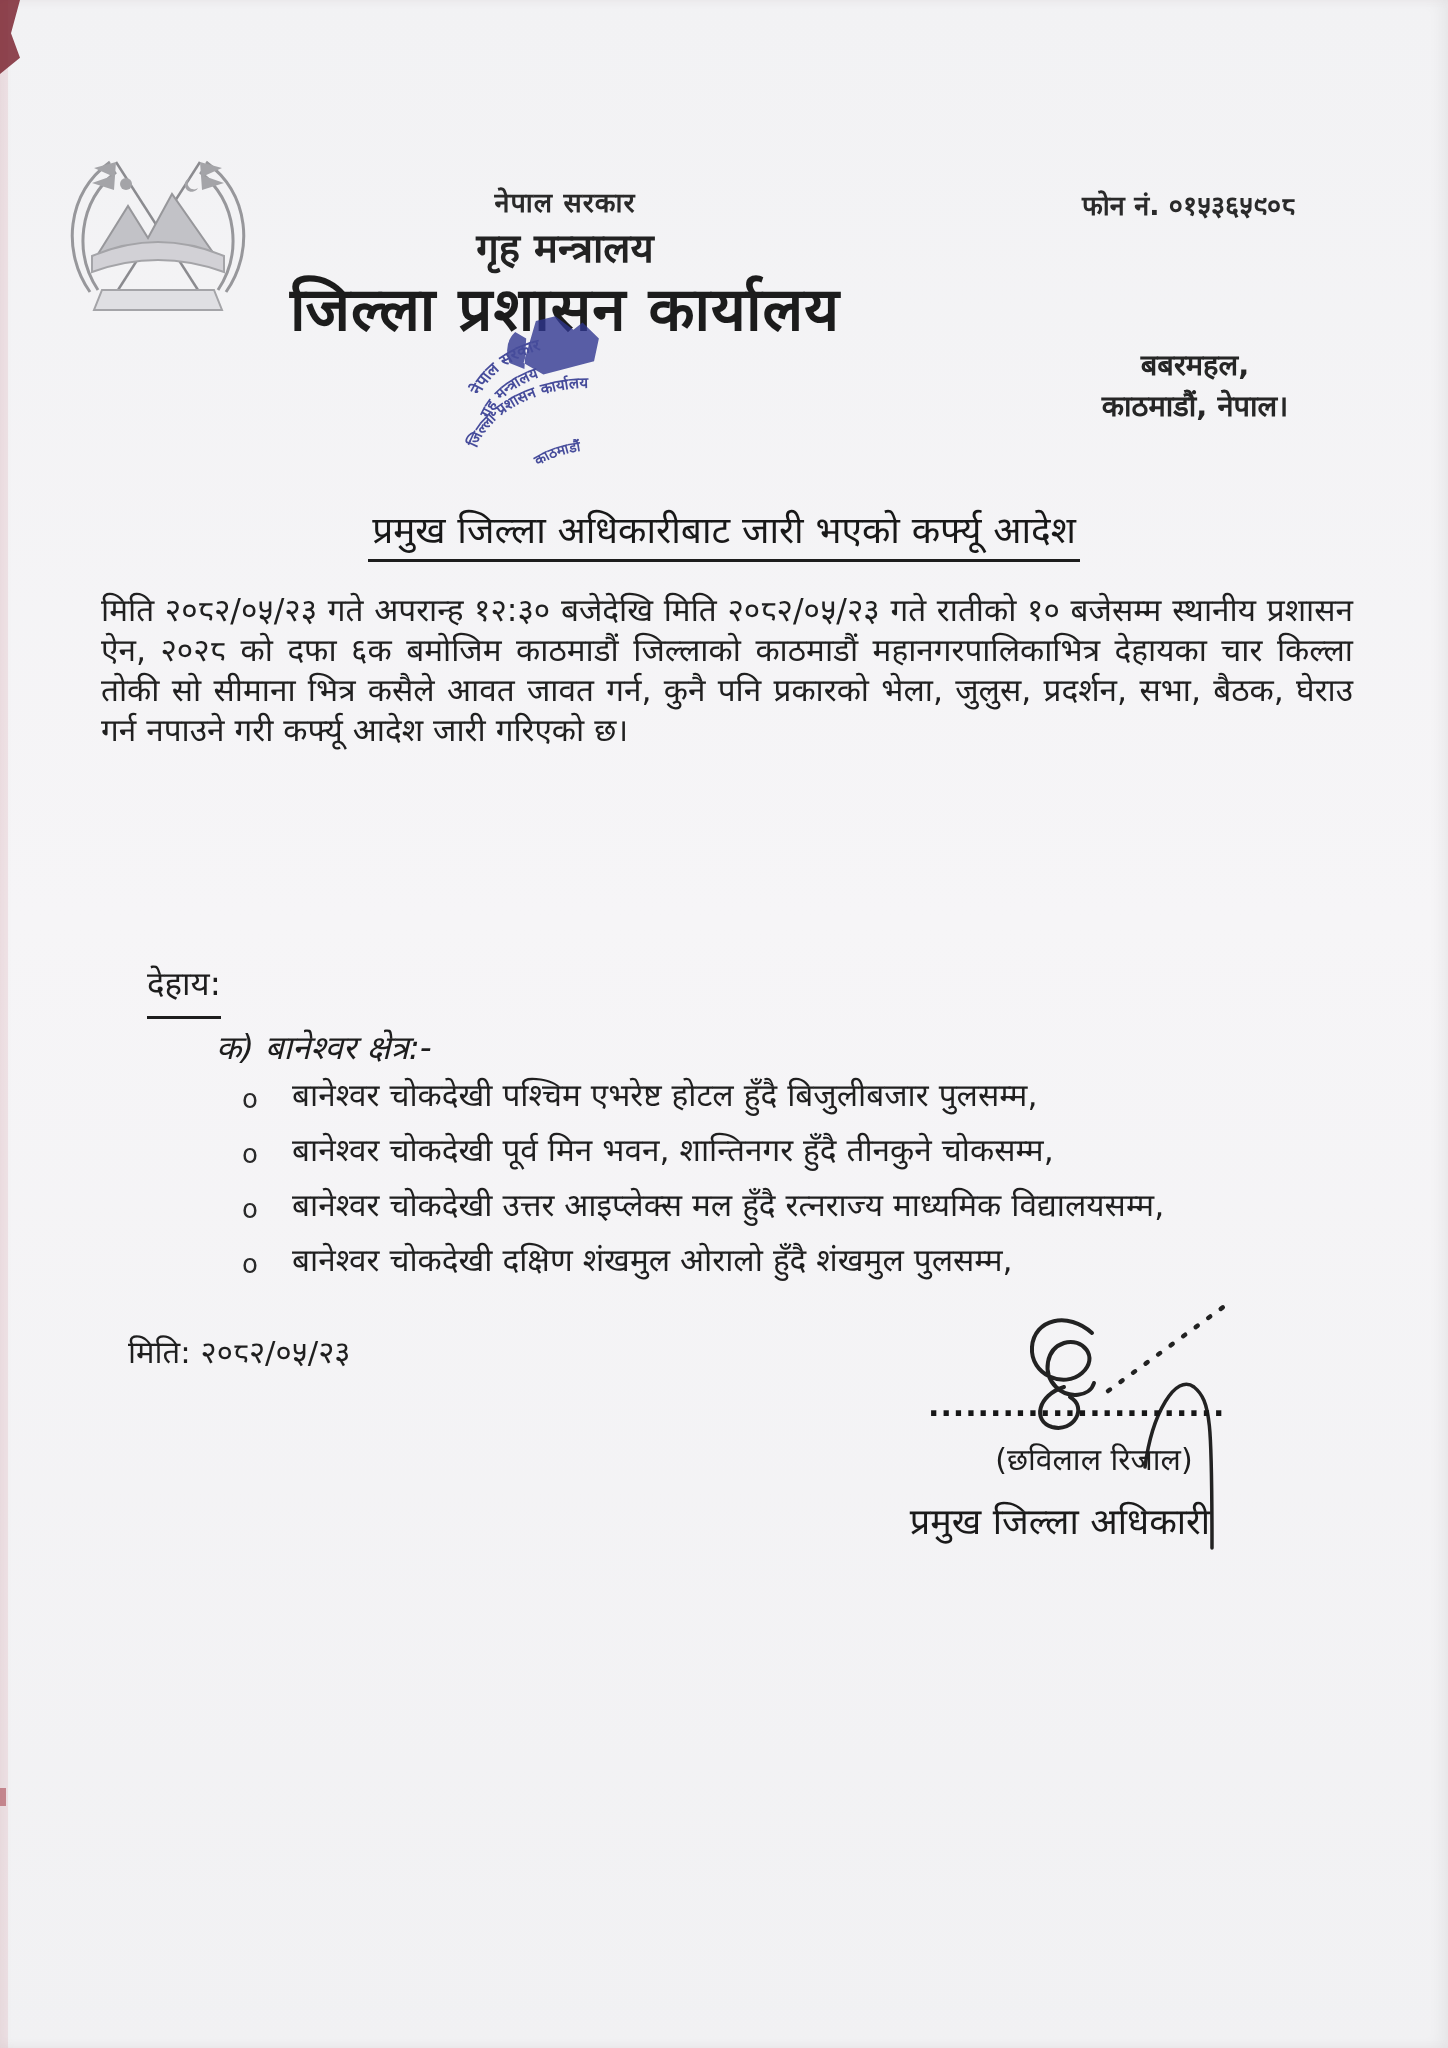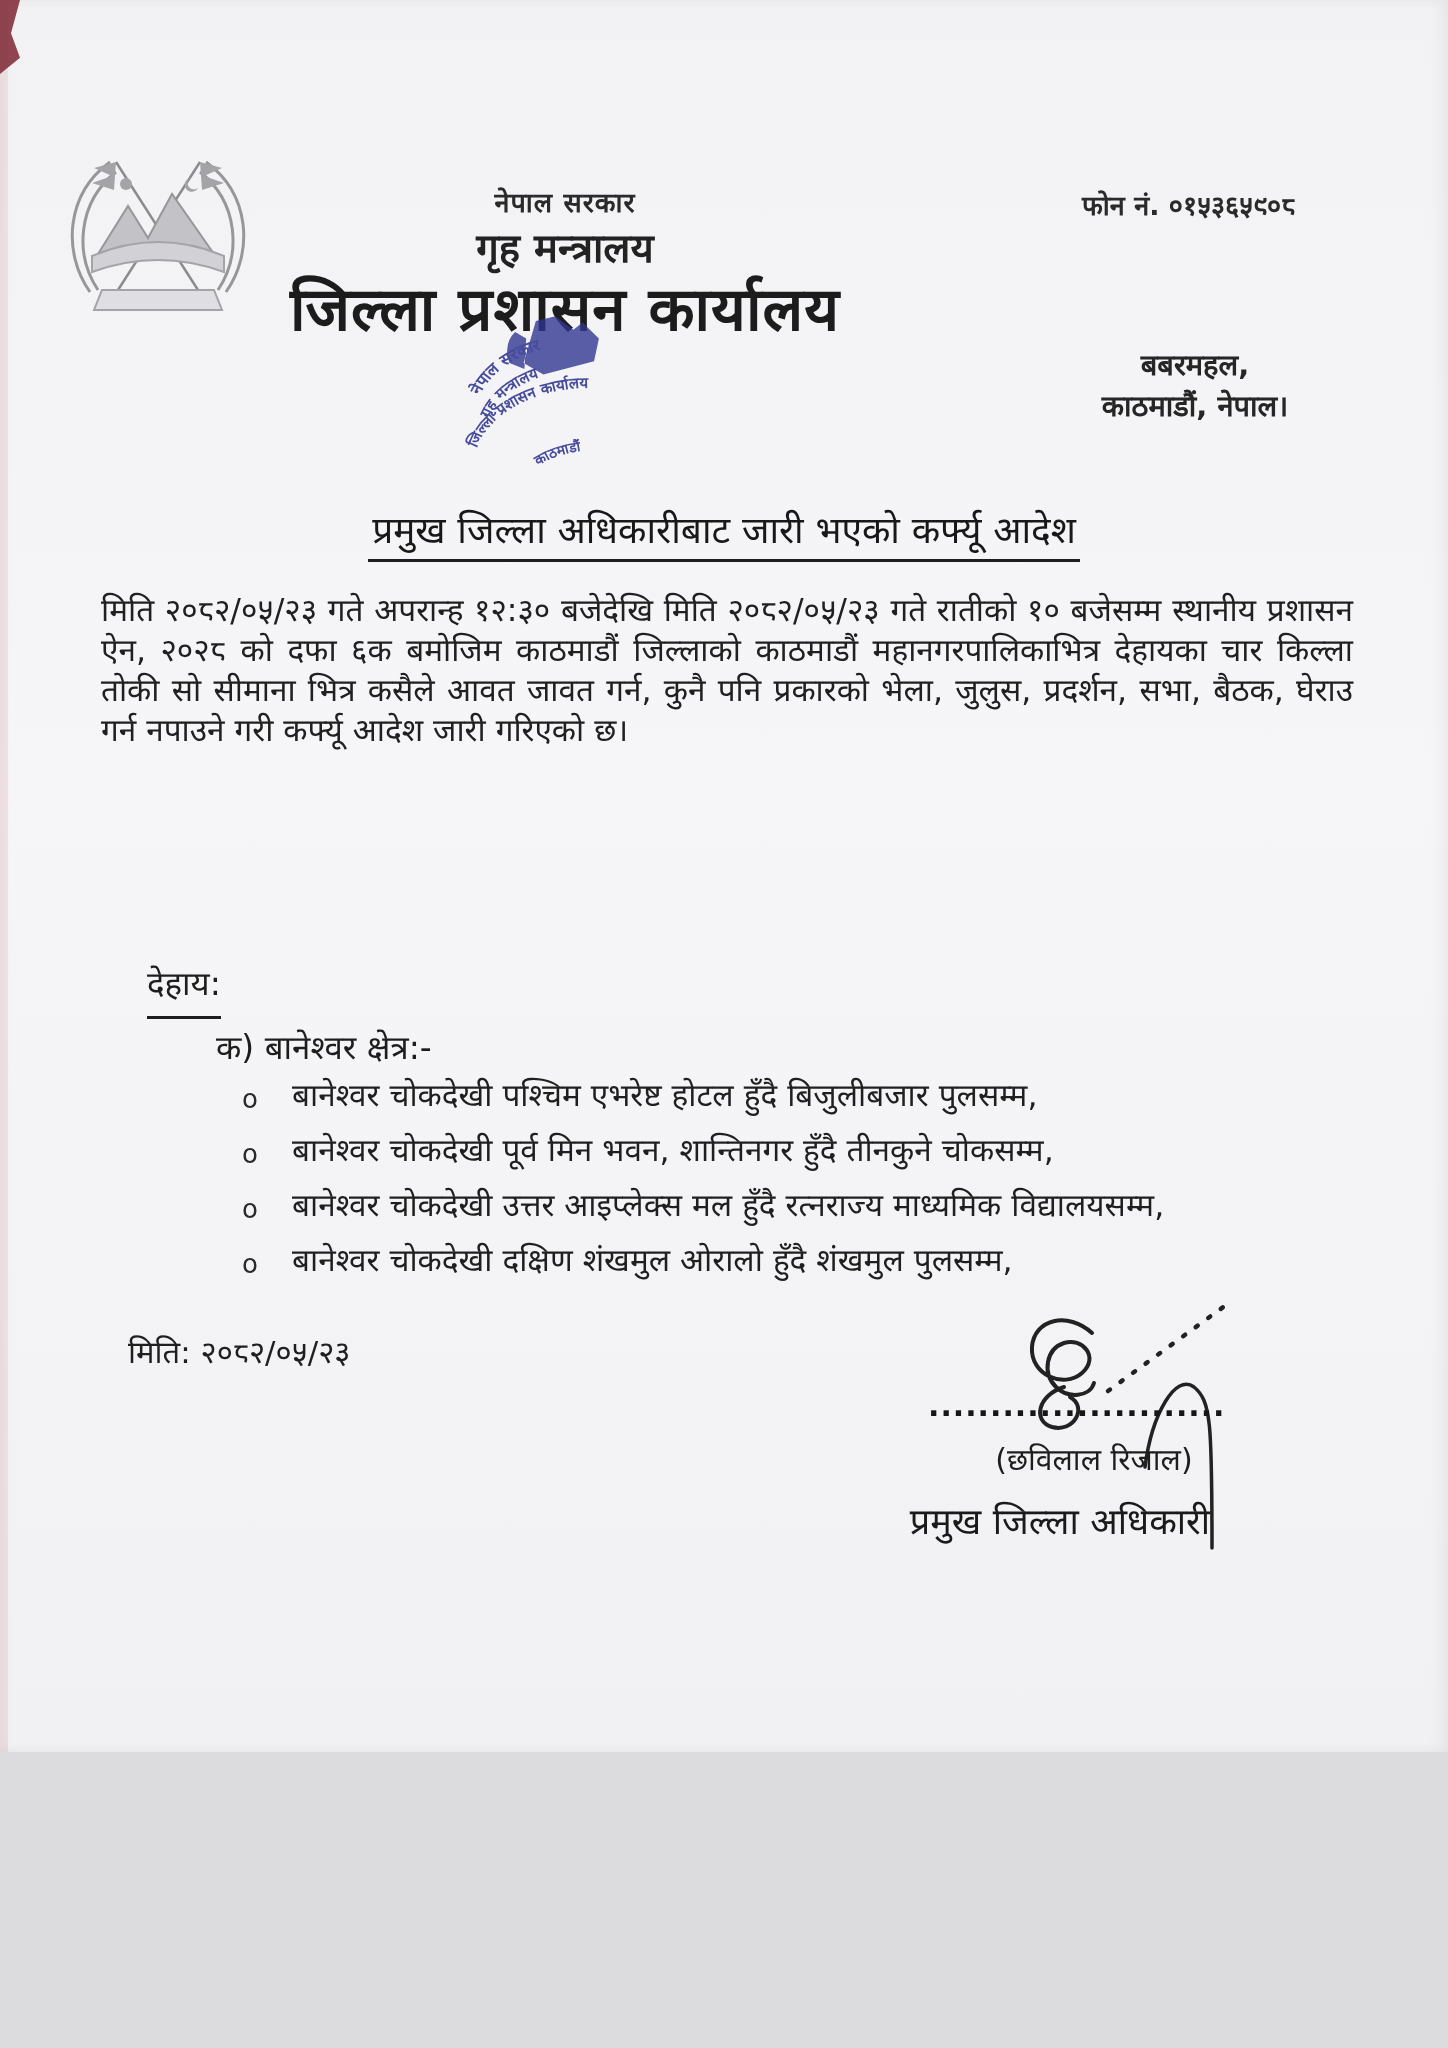--- a/index.html
+++ b/index.html
@@ -2,21 +2,21 @@
 <html lang="ne"><head>
 <meta charset="utf-8">
 <style>
   html,body{margin:0;padding:0;}
   body{
     width:1448px;height:2048px;
     background:#dcdcde;
     font-family:"DejaVu Sans","Liberation Sans",sans-serif;
   }
   .paper{
-    position:relative;width:1448px;height:1752px;overflow:hidden;
+    position:relative;width:1448px;height:2048px;overflow:hidden;
     background:linear-gradient(180deg,#f2f2f4 0%,#f6f5f7 45%,#f1f1f3 100%);
     color:#1e1e1e;
     box-shadow:inset -8px 0 14px rgba(0,0,0,0.045), inset 4px 0 10px rgba(150,90,100,0.05);
   }
   
   .edge-tint{position:absolute;left:0;top:0;width:8px;height:100%;background:rgba(214,158,170,0.22);}
   .corner-mark{position:absolute;left:0;top:0;width:20px;height:74px;background:#7c2733;
     clip-path:polygon(0 0,100% 0,55% 45%,100% 78%,0 100%);opacity:.85;}
   .edge-dash{position:absolute;left:0;top:1788px;width:6px;height:18px;background:#b4606a;opacity:.7;}
 
@@ -39,21 +39,21 @@
   .doc-title-wrap{position:absolute;left:0;top:503px;width:1448px;text-align:center;}
   .doc-title{display:inline-block;font-size:37px;font-weight:normal;color:#181818;
     padding:0 4px 5px 4px;border-bottom:3px solid #1d1d1d;}
 
   
   .body-par{position:absolute;left:101px;top:590px;width:1252px;
     font-size:31.5px;line-height:40px;text-align:justify;text-align-last:left;color:#202020;}
 
   .dehaya{position:absolute;left:147px;top:960px;font-size:33px;color:#1d1d1d;}
   .dehaya span{border-bottom:3px solid #1d1d1d;padding-bottom:13px;}
-  .section-label{position:absolute;left:216px;top:1024px;font-size:33px;color:#1d1d1d;}
+  .section-label{position:absolute;left:216px;top:1024px;font-size:33px;color:#1d1d1d;font-style:italic;}
 
   .blist{position:absolute;left:242px;top:1074px;width:1100px;list-style:none;margin:0;padding:0;}
   .blist li{position:relative;padding-left:50px;font-size:31.5px;line-height:42px;margin-bottom:13px;color:#1f1f1f;}
   .blist .bullet{position:absolute;left:0;top:4px;font-size:26px;color:#2a2a2a;}
 
   
   .issue-date{position:absolute;left:100px;top:1330px;font-size:31px;color:#1f1f1f;margin-left:28px;}
   .sig-dots{position:absolute;left:928px;top:1388px;width:300px;font-size:30px;font-weight:bold;
     letter-spacing:1px;color:#161616;white-space:nowrap;overflow:hidden;}
   .sig-name{position:absolute;left:934px;top:1438px;width:320px;text-align:center;font-size:30px;color:#1d1d1d;}

